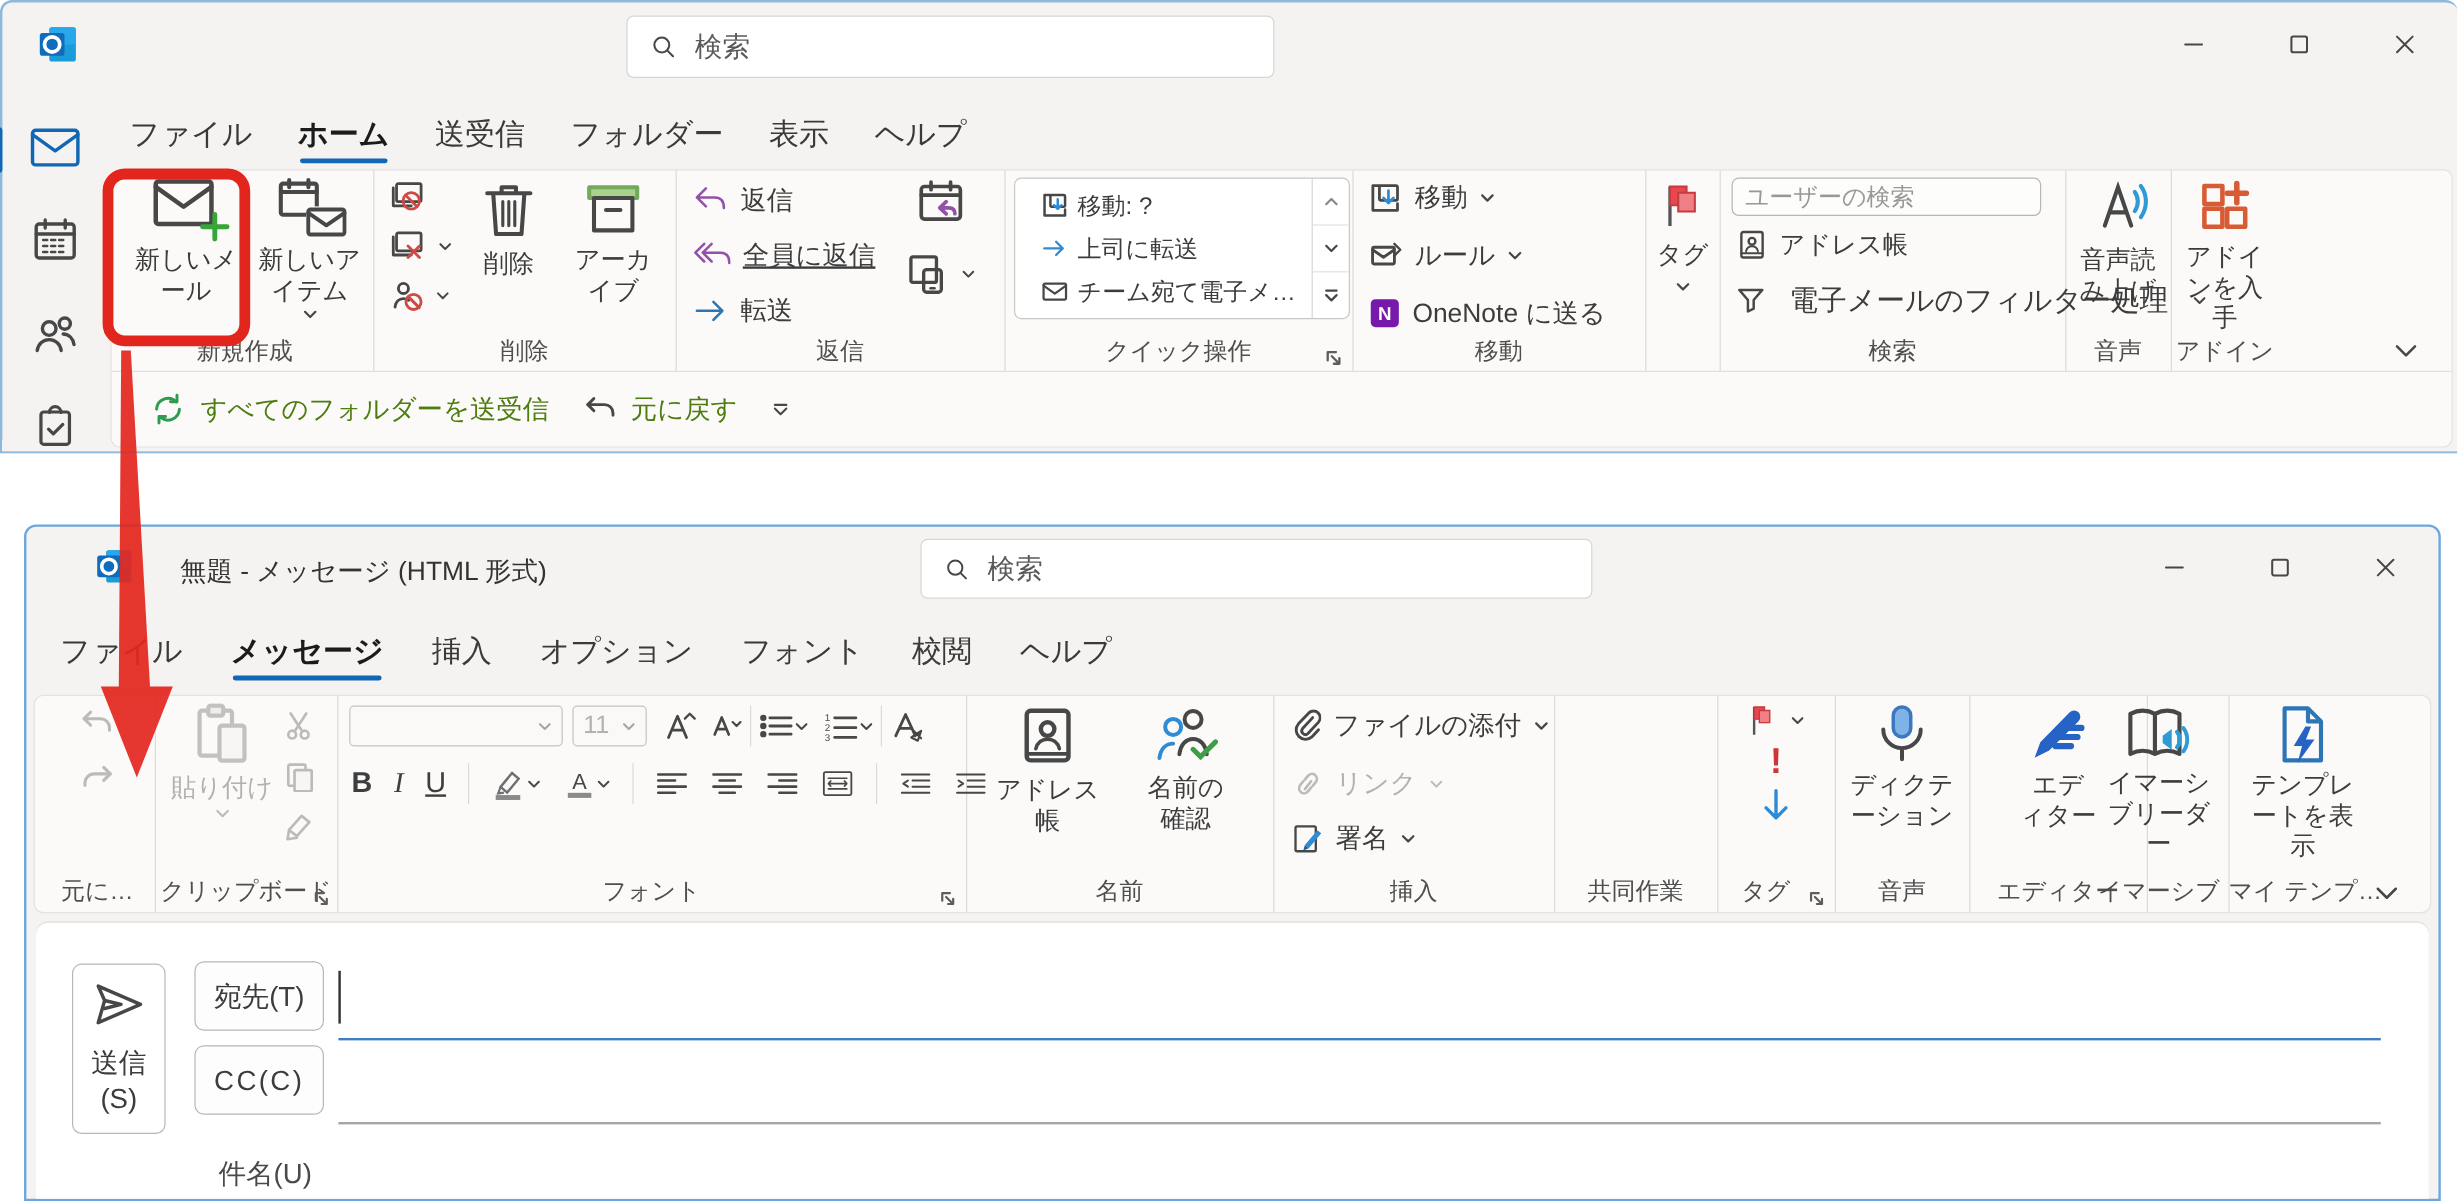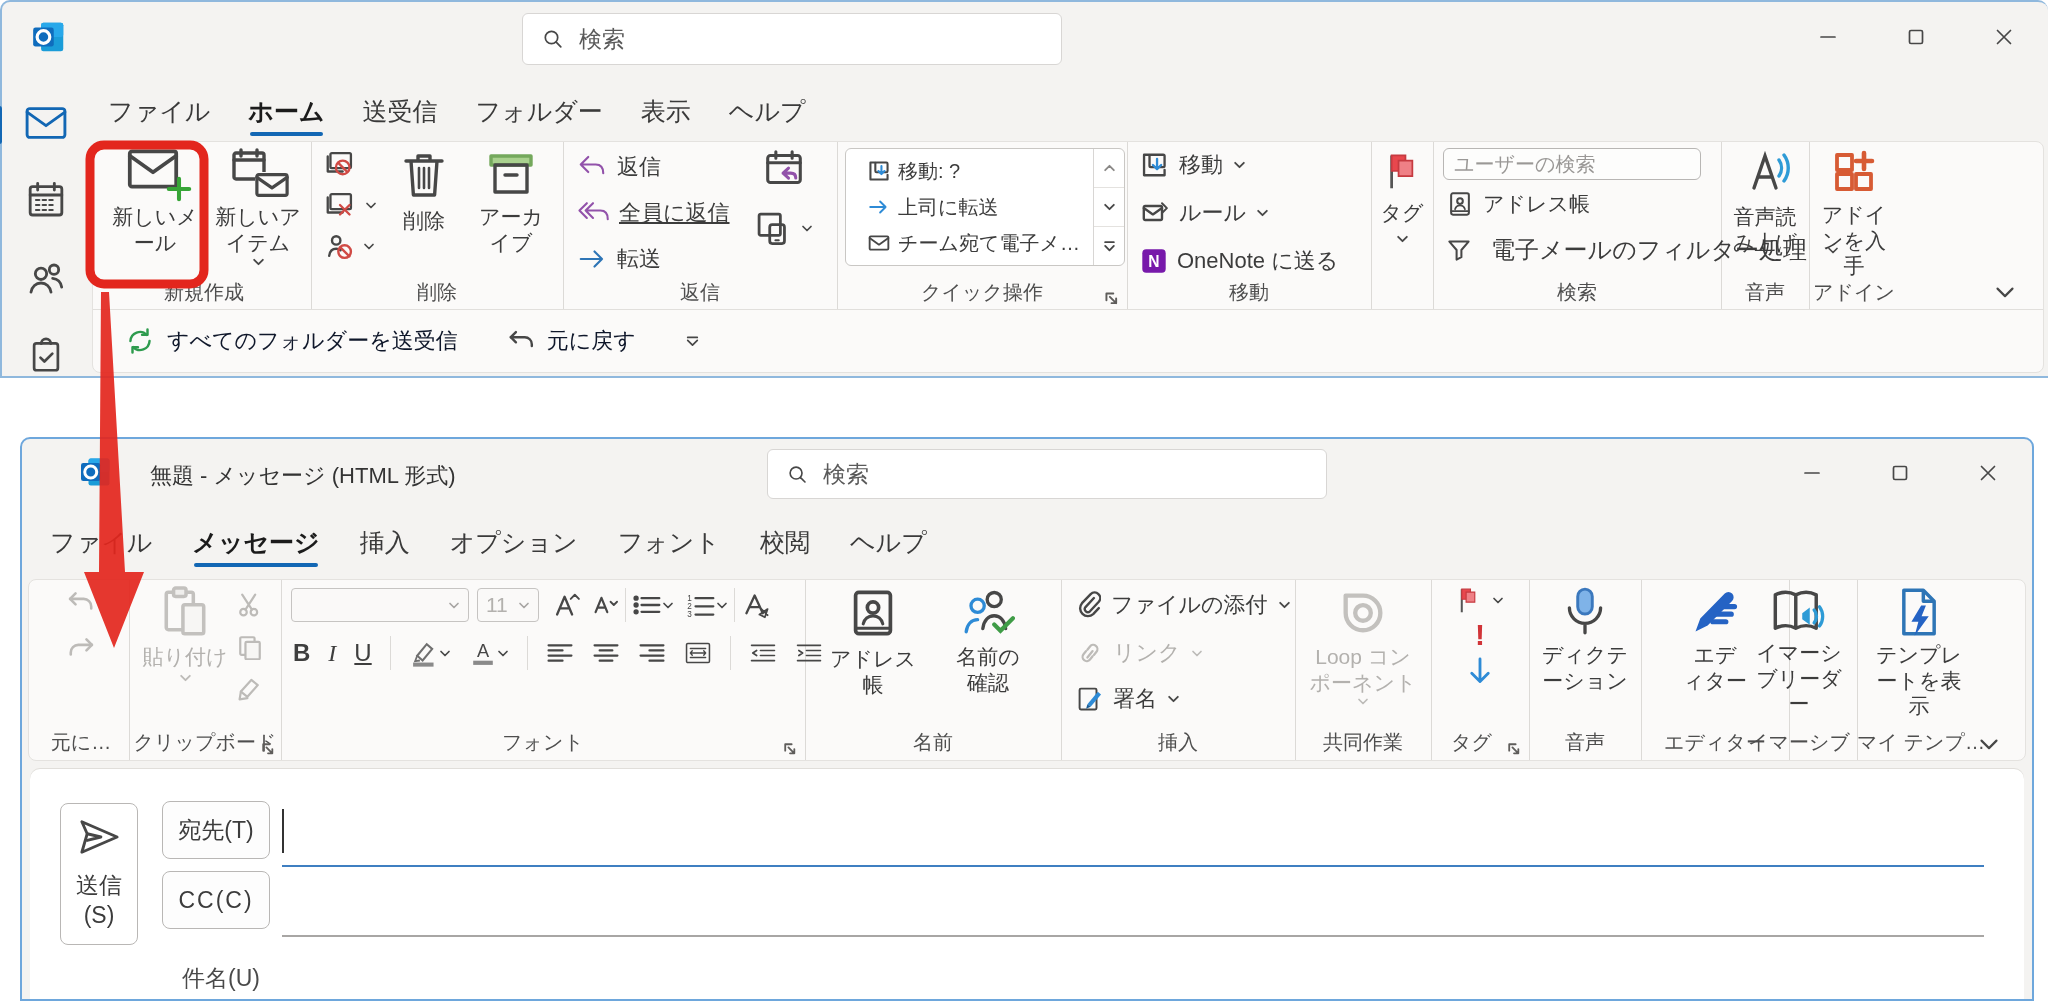--- a/index.html
+++ b/index.html
@@ -51,21 +51,21 @@
 
   
   .qs-box{position:absolute;background:#fff;border:1px solid #c9c7c4;border-radius:6px;display:flex;}
   .qs-rows{flex:1;display:flex;flex-direction:column;justify-content:space-around;padding:4px 6px;}
   .qs-row{display:flex;align-items:center;gap:8px;font-size:20px;white-space:nowrap;}
   .qs-scroll{width:30px;border-left:1px solid #d8d6d4;display:flex;flex-direction:column;}
   .qs-scroll>div{flex:1;display:flex;align-items:center;justify-content:center;border-bottom:1px solid #e4e2df;}
   .qs-scroll>div:last-child{border-bottom:none;}
 
   
-  .qat{position:absolute;left:0;right:0;bottom:0;height:62px;border-top:1px solid #e1dfdc;display:flex;align-items:center;gap:49px;padding-left:32px;font-size:22px;color:#0f172a;}
+  .qat{position:absolute;left:0;right:0;bottom:0;height:62px;border-top:1px solid #e1dfdc;display:flex;align-items:center;gap:28px;padding-left:32px;font-size:22px;color:#4d7c0f;}
   .qat-item{display:flex;align-items:center;gap:12px;}
 
   
   .dd{border:1px solid #c6c4c2;border-radius:4px;background:#faf9f8;display:flex;align-items:center;justify-content:space-between;padding:0 8px;box-sizing:border-box;color:#b3b1ae;font-size:21px;height:34px;}
   .mini{display:flex;align-items:center;justify-content:center;}
   .vsep{width:1px;background:#dcdad7;height:34px;margin:0 6px;}
   .fmt-letter{font-size:24px;color:#3e3e3e;}
 
   
   .compose-card{position:absolute;left:8px;right:8px;top:330px;bottom:0;background:#fff;border-radius:10px 10px 0 0;box-shadow:0 -1px 0 #e0deda;}
@@ -750,30 +750,20 @@
               </svg>
             <span>署名</span>
             <svg class="i" width="13" height="10" viewBox="0 0 12 9">
                 <path d="M2 2.5l4 4 4-4"></path>
               </svg>
           </div>
           <div class="glabel">挿入</div>
         </div>
 
         <div class="rgroup" style="left:1266px;width:136px;">
-          <div class="abs" style="left:0;right:0;top:8px;display:flex;flex-direction:column;align-items:center;">
-            <svg class="i" width="52" height="52" viewBox="0 0 24 24" style="stroke:#c3c1be;stroke-width:2;">
-                <path d="M12 3.5a8 8 0 1 1-8 8V3.5z"></path>
-                <circle cx="12" cy="11.5" r="3.6"></circle>
-              </svg>
-            <span class="btn-label dis" style="margin-top:4px;width:110px;">Loop コンポーネント</span>
-            <svg class="i" width="12" height="9" viewBox="0 0 12 9" style="stroke:#bdbbb8;margin-top:2px;">
-                <path d="M2 2.5l4 4 4-4"></path>
-              </svg>
-          </div>
           <div class="glabel">共同作業</div>
         </div>
 
         <div class="rgroup" style="left:1402px;width:98px;">
           <div class="abs" style="left:0;right:0;top:6px;display:flex;flex-direction:column;align-items:center;gap:6px;">
             <span class="row-btn">
               <svg width="26" height="28" viewBox="0 0 18 19">
                   <path d="M4 2v16" stroke="#555" stroke-width="1.4" fill="none"></path>
                   <path d="M4 2h6v7H4z" fill="#e8474d" stroke="#c63a40" stroke-width=".8"></path>
                   <path d="M7 4h6v7H7z" fill="#ef8086" stroke="#c63a40" stroke-width=".8"></path>

